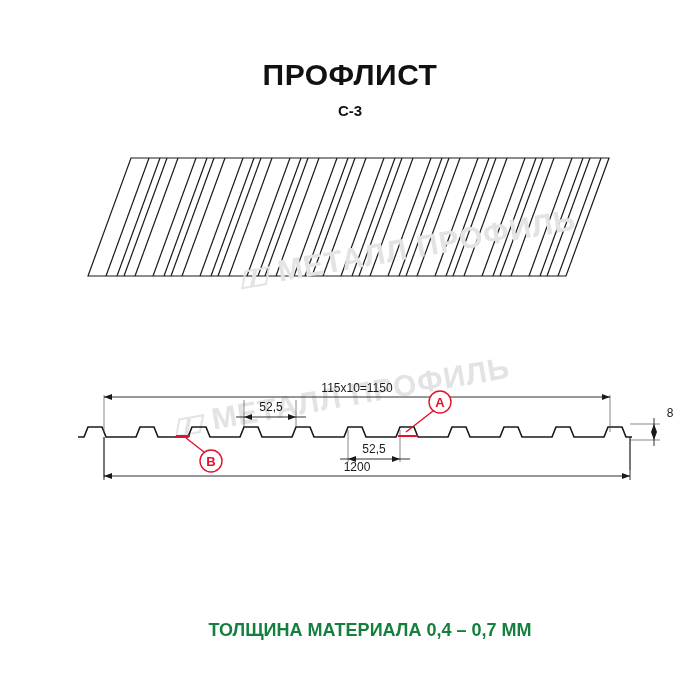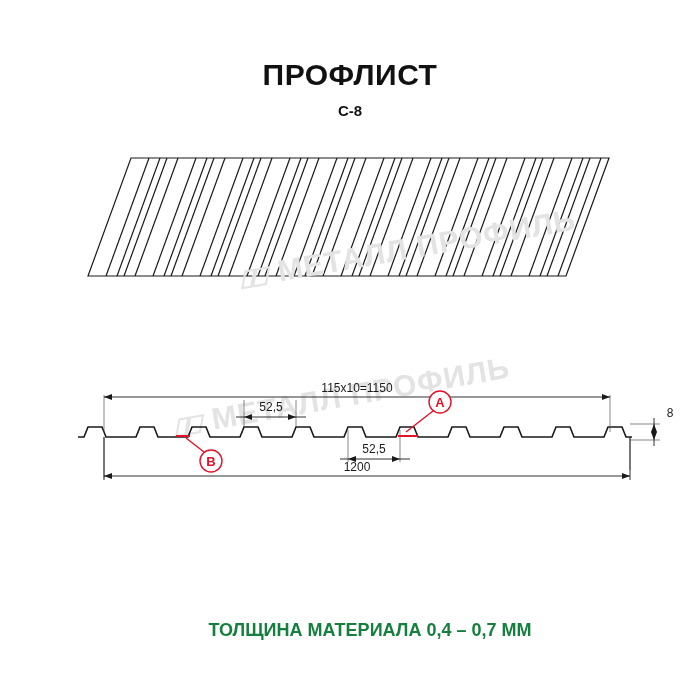--- a/index.html
+++ b/index.html
@@ -77,21 +77,21 @@
     vertical-align: -4px;
     margin-right: 6px;
   }
 </style>
 </head>
 <body>
 
 <div class="page">
 
   <div class="title">ПРОФЛИСТ</div>
-  <div class="subtitle">С-8</div>
+  <div class="subtitle">С-3</div>
 
   <svg class="svg-layer" width="700" height="700">
     <g fill="none" stroke="#1a1a1a" stroke-width="1.2" stroke-linejoin="miter">
 
       <path d="M88 276 L131 158 L609 158 L566 276 Z" fill="#ffffff" stroke="none"></path>
 
       <path d="M88 276 L131 158 L609 158 L566 276 Z"></path>
 
       <g>
         <path d="M106 276 L149 158"></path>

